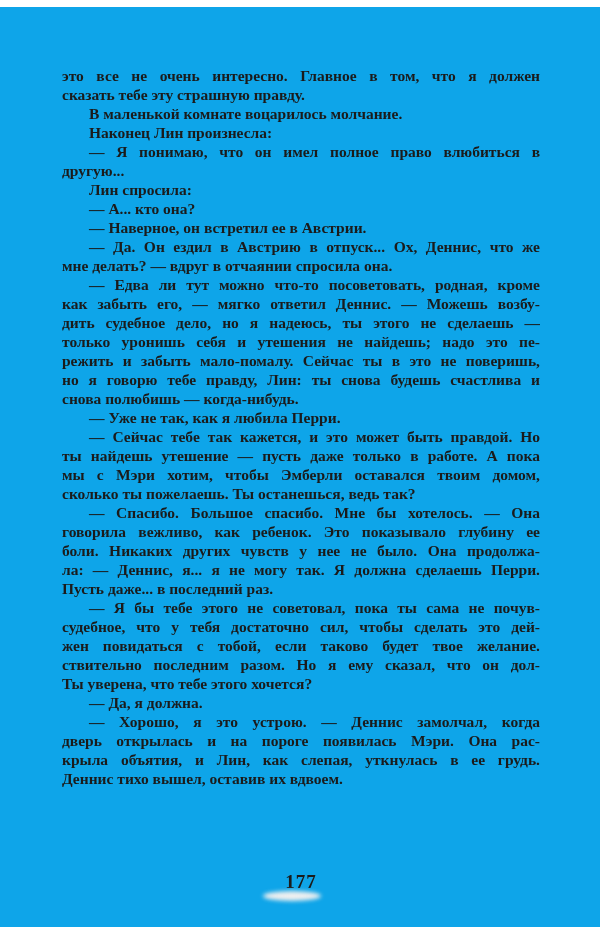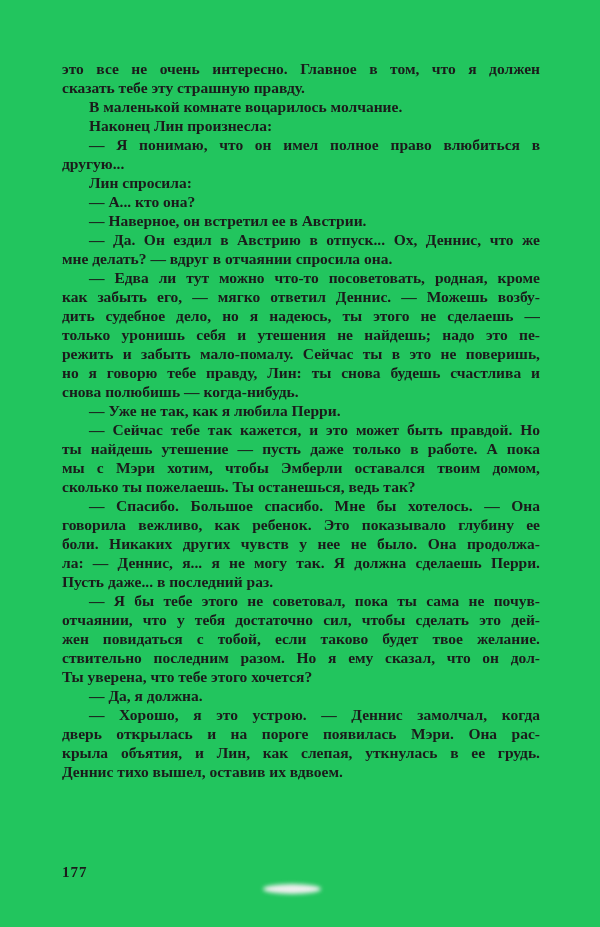--- a/index.html
+++ b/index.html
@@ -10,21 +10,22 @@
     width: 600px;
     height: 927px;
     background: #ffffff;
     overflow: hidden;
     position: relative;
     font-family: "Liberation Serif", "DejaVu Serif", serif;
   }
   .book-page {
     position: absolute;
     inset: 0;
-    background: #22c55e;
+    background: #0ea5e9;
+    margin-top: 7px;
   }
   .text-block {
     position: absolute;
     left: 62px;
     top: 59px;
     width: 478px;
     color: #1b1b1b;
     font-size: 15.5px;
     font-weight: bold;
     -webkit-font-smoothing: antialiased;
@@ -45,22 +46,23 @@
     text-align-last: left;
   }
   .line.indent {
     padding-left: 27px;
   }
   .page-number {
     position: absolute;
     left: 62px;
     top: 864px;
     width: 478px;
+    text-align: center;
     color: #1b1b1b;
-    font-size: 15px;
+    font-size: 19px;
     font-weight: bold;
     letter-spacing: 1px;
   }
   .ink-smudge {
     position: absolute;
     left: 263px;
     top: 884px;
     width: 58px;
     height: 10px;
     background: #efefef;
@@ -120,21 +122,21 @@
       </div>
       <div class="paragraph">
         <div class="line indent">— Спасибо. Большое спасибо. Мне бы хотелось. — Она</div>
         <div class="line">говорила вежливо, как ребенок. Это показывало глубину ее</div>
         <div class="line">боли. Никаких других чувств у нее не было. Она продолжа-</div>
         <div class="line">ла: — Деннис, я... я не могу так. Я должна сделаешь Перри.</div>
         <div class="line last">Пусть даже... в последний раз.</div>
       </div>
       <div class="paragraph">
         <div class="line indent">— Я бы тебе этого не советовал, пока ты сама не почув-</div>
-        <div class="line">отчаянии, что у тебя достаточно сил, чтобы сделать это дей-</div>
+        <div class="line">судебное, что у тебя достаточно сил, чтобы сделать это дей-</div>
         <div class="line">жен повидаться с тобой, если таково будет твое желание.</div>
         <div class="line">ствительно последним разом. Но я ему сказал, что он дол-</div>
         <div class="line last">Ты уверена, что тебе этого хочется?</div>
       </div>
       <div class="paragraph">
         <div class="line indent last">— Да, я должна.</div>
       </div>
       <div class="paragraph">
         <div class="line indent">— Хорошо, я это устрою. — Деннис замолчал, когда</div>
         <div class="line">дверь открылась и на пороге появилась Мэри. Она рас-</div>

